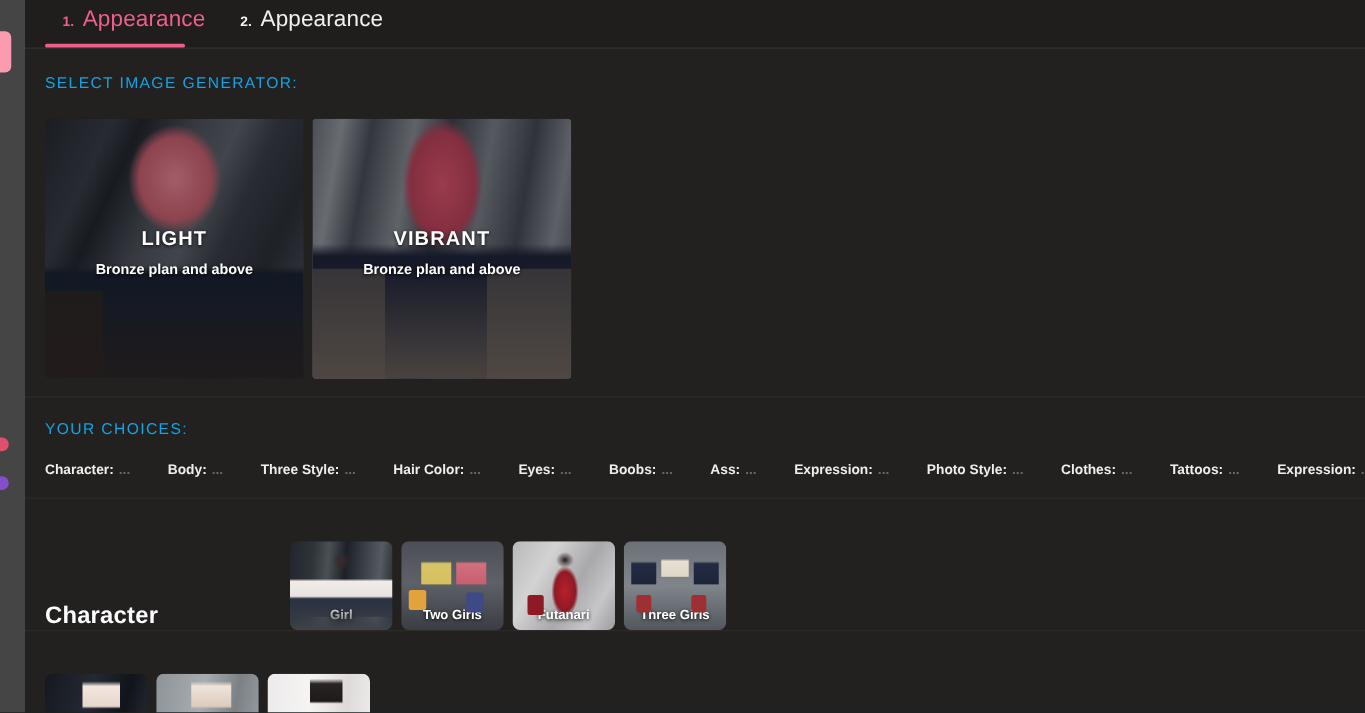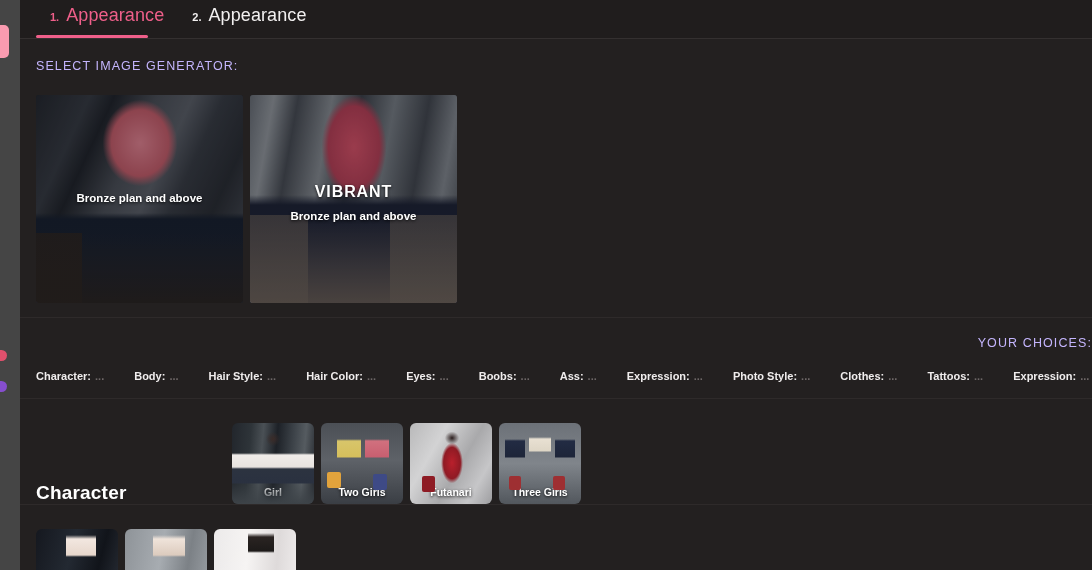--- a/index.html
+++ b/index.html
@@ -102,21 +102,21 @@
   
   .section {
     position: relative;
     border-bottom: 1px solid #2e2a2a;
   }
   .sec-generator { padding: 20px 0 14px 16px; }
 
   .sec-caption {
     font-size: 12.5px;
     letter-spacing: 1.1px;
-    color: #c4b5fd;
+    color: #0ea5e9;
     font-weight: 400;
     text-transform: uppercase;
   }
 
   .gen-cards {
     display: flex;
     gap: 7px;
     margin-top: 22px;
   }
   .gen-card {
@@ -183,21 +183,21 @@
   .art-vibrant::after {
     content:"";
     position:absolute;
     left:0; bottom:0; right:0; height:88px;
     background:
       linear-gradient(to right, rgba(120,108,96,.55) 0 58px, rgba(0,0,0,0) 58px, rgba(0,0,0,0) 140px, rgba(126,114,100,.5) 140px),
       linear-gradient(to top, #6b6058 0%, rgba(107,96,88,0) 100%);
   }
 
   
-  .sec-choices { padding: 18px 0 16px 16px; text-align: right; }
+  .sec-choices { padding: 18px 0 16px 16px; }
   .chips {
     display: flex;
     flex-wrap: nowrap;
     gap: 30px;
     margin-top: 20px;
     font-size: 11px;
   }
   .chip {
     display: inline-flex;
     align-items: baseline;
@@ -225,21 +225,21 @@
     letter-spacing: .2px;
   }
   .thumb-row {
     display: flex;
     gap: 7px;
     padding-top: 16px;
   }
   .thumb {
     position: relative;
     width: 82px;
-    height: 81px;
+    height: 71px;
     border-radius: 6px;
     overflow: hidden;
     cursor: pointer;
     background: #2b2b2f;
   }
   .thumb .tl {
     position: absolute;
     left: 0; right: 0; bottom: 6px;
     text-align: center;
     font-size: 10.5px;
@@ -341,20 +341,21 @@
     </div>
 
     <div class="section sec-generator">
       <div class="sec-caption">SELECT IMAGE GENERATOR:</div>
       <div class="gen-cards">
 
         <div class="gen-card">
           <div class="photo art-light"></div>
           <div class="overlay"></div>
           <div class="cap">
+            <div class="t">LIGHT</div>
             <div class="s">Bronze plan and above</div>
           </div>
         </div>
 
         <div class="gen-card">
           <div class="photo art-vibrant"></div>
           <div class="overlay"></div>
           <div class="cap">
             <div class="t">VIBRANT</div>
             <div class="s">Bronze plan and above</div>
@@ -369,21 +370,21 @@
       <div class="chips">
         <span class="chip">
             <span class="k">Character:</span>
             <span class="v">...</span>
           </span>
         <span class="chip">
             <span class="k">Body:</span>
             <span class="v">...</span>
           </span>
         <span class="chip">
-            <span class="k">Hair Style:</span>
+            <span class="k">Three Style:</span>
             <span class="v">...</span>
           </span>
         <span class="chip">
             <span class="k">Hair Color:</span>
             <span class="v">...</span>
           </span>
         <span class="chip">
             <span class="k">Eyes:</span>
             <span class="v">...</span>
           </span>

